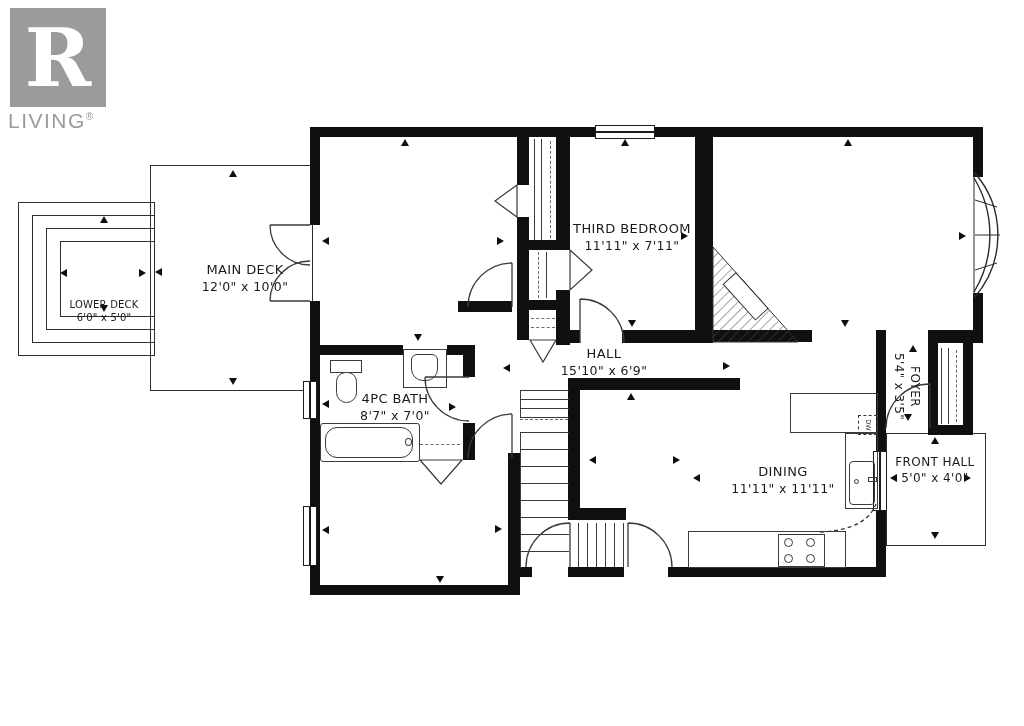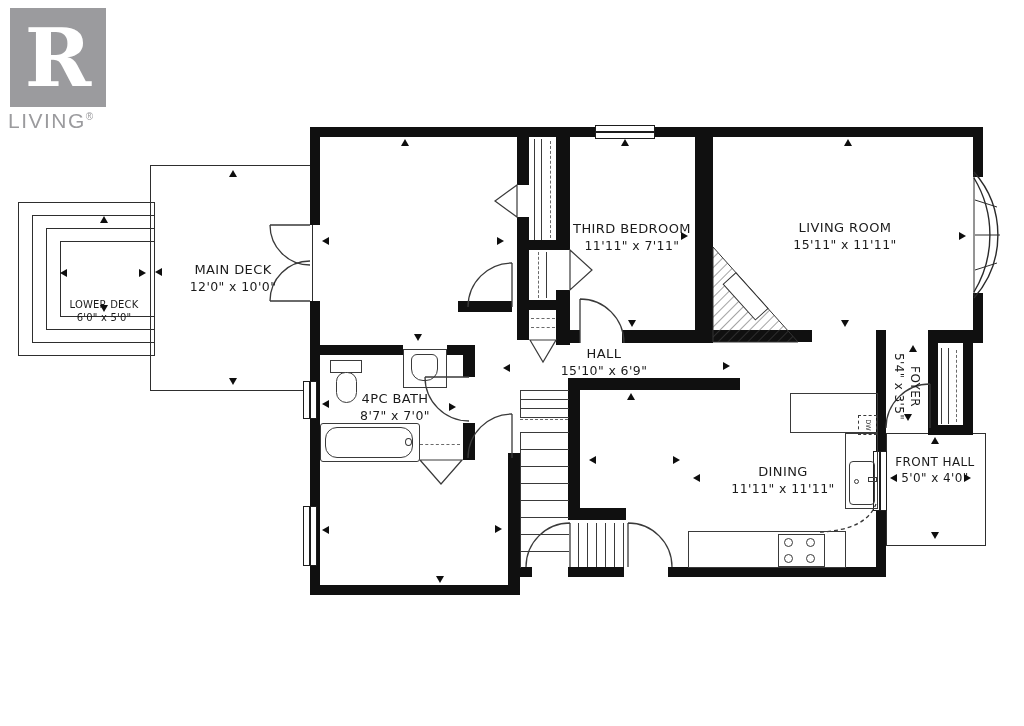--- a/index.html
+++ b/index.html
@@ -204,31 +204,27 @@
       <polygon points="570,250 592,270 570,290"></polygon>
       <polygon points="530,340 543,362 556,340"></polygon>
       <polygon points="420,460 441,484 462,460"></polygon>
     </g>
   </svg>
 
   <div class="room-label sm" style="left:104px;top:258px">
     <div>LOWER DECK</div>
     <div class="dims">6'0" x 5'0"</div>
   </div>
-  <div class="room-label" style="left:233px;top:262px">
+  <div class="room-label" style="left:245px;top:262px">
     <div>MAIN DECK</div>
     <div class="dims">12'0" x 10'0"</div>
   </div>
   <div class="room-label" style="left:632px;top:221px">
     <div>THIRD BEDROOM</div>
     <div class="dims">11'11" x 7'11"</div>
-  </div>
-  <div class="room-label" style="left:845px;top:220px">
-    <div>LIVING ROOM</div>
-    <div class="dims">15'11" x 11'11"</div>
   </div>
   <div class="room-label" style="left:604px;top:346px">
     <div>HALL</div>
     <div class="dims">15'10" x 6'9"</div>
   </div>
   <div class="room-label" style="left:395px;top:391px">
     <div>4PC BATH</div>
     <div class="dims">8'7" x 7'0"</div>
   </div>
   <div class="room-label" style="left:783px;top:464px">

